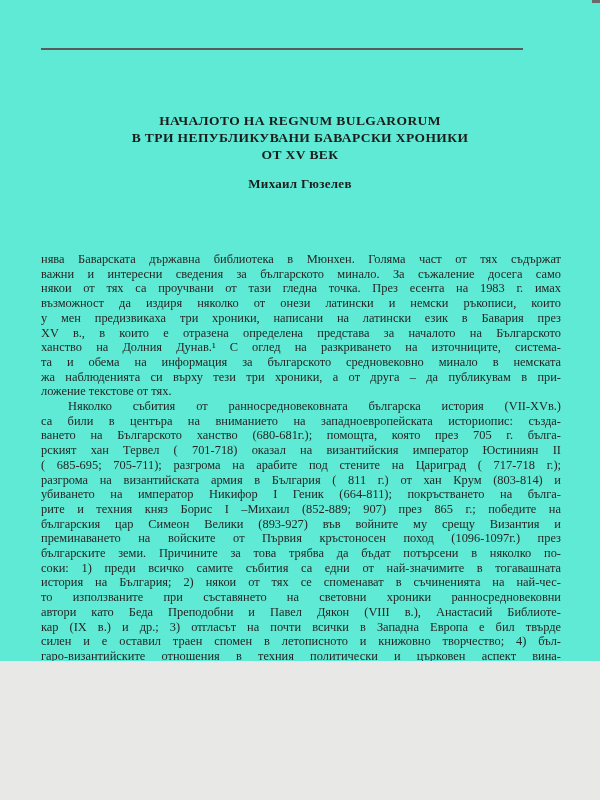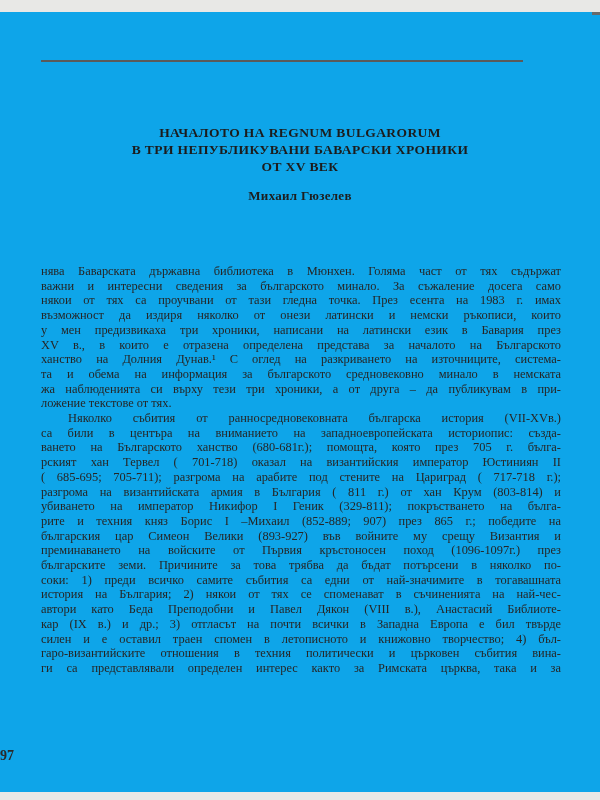--- a/index.html
+++ b/index.html
@@ -3,23 +3,23 @@
 <meta charset="utf-8">
 <style>
   html, body {
     margin: 0;
     padding: 0;
     background: #e8e8e6;
   }
   .page {
     position: relative;
     width: 600px;
-    height: 780px;
-    margin: 12px auto;
-    background: #0ea5e9;
+    height: 661px;
+    margin: 0 auto;
+    background: #5eead4;
     overflow: hidden;
     font-family: "Liberation Serif", "DejaVu Serif", serif;
     color: #262626;
   }
   .top-rule {
     position: absolute;
     left: 41px;
     top: 48px;
     width: 482px;
     height: 2px;
@@ -117,29 +117,30 @@
         <div class="line">жа наблюденията си върху тези три хроники, а от друга – да публикувам в при-</div>
         <div class="line last-left">ложение текстове от тях.</div>
       </div>
     <div class="para">
         <div class="line first">Няколко събития от ранносредновековната българска история (VII-XVв.)</div>
         <div class="line">са били в центъра на вниманието на западноевропейската историопис: създа-</div>
         <div class="line">ването на Българското ханство (680-681г.); помощта, която през 705 г. бълга-</div>
         <div class="line">рският хан Тервел ( 701-718) оказал на византийския император Юстиниян II</div>
         <div class="line">( 685-695; 705-711); разгрома на арабите под стените на Цариград ( 717-718 г.);</div>
         <div class="line">разгрома на византийската армия в България ( 811 г.) от хан Крум (803-814) и</div>
-        <div class="line">убиването на император Никифор I Геник (329-811); покръстването на бълга-</div>
+        <div class="line">убиването на император Никифор I Геник (664-811); покръстването на бълга-</div>
         <div class="line">рите и техния княз Борис I –Михаил (852-889; 907) през 865 г.; победите на</div>
         <div class="line">българския цар Симеон Велики (893-927) във войните му срещу Византия и</div>
         <div class="line">преминаването на войските от Първия кръстоносен поход (1096-1097г.) през</div>
         <div class="line">българските земи. Причините за това трябва да бъдат потърсени в няколко по-</div>
         <div class="line">соки: 1) преди всичко самите събития са едни от най-значимите в тогавашната</div>
         <div class="line">история на България; 2) някои от тях се споменават в съчиненията на най-чес-</div>
+        <div class="line">то използваните при съставянето на световни хроники ранносредновековни</div>
         <div class="line">автори като Беда Преподобни и Павел Дякон (VIII в.), Анастасий Библиоте-</div>
         <div class="line">кар (IX в.) и др.; 3) отгласът на почти всички в Западна Европа е бил твърде</div>
         <div class="line">силен и е оставил траен спомен в летописното и книжовно творчество; 4) бъл-</div>
-        <div class="line">гаро-византийските отношения в техния политически и църковен събития вина-</div>
+        <div class="line">гаро-византийските отношения в техния политически и църковен аспект вина-</div>
         <div class="line">ги са представлявали определен интерес както за Римската църква, така и за</div>
       </div>
   </div>
 
   <div class="page-number">97</div>
 </div>
 
 </body></html>

